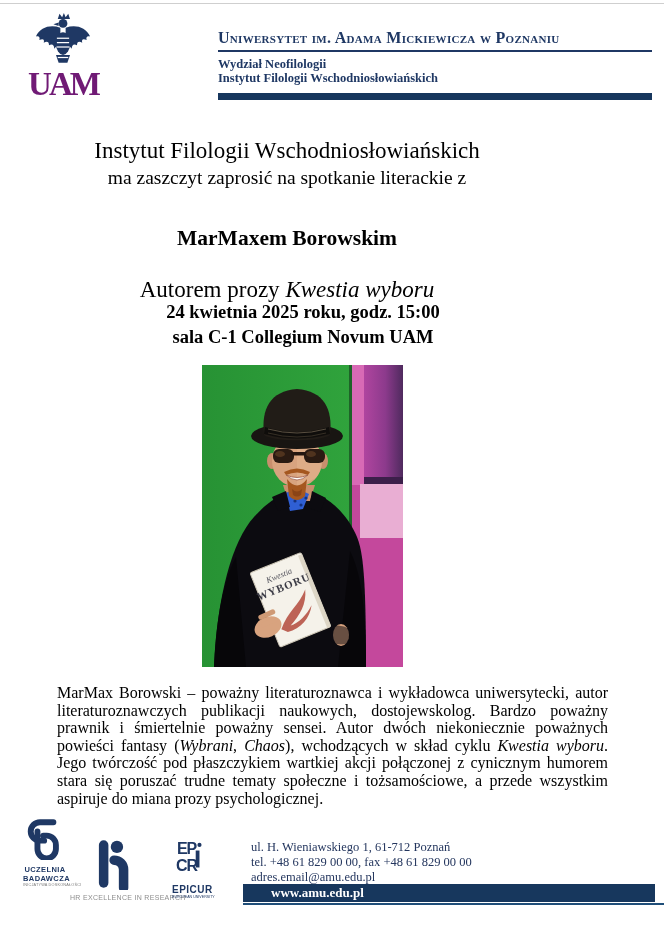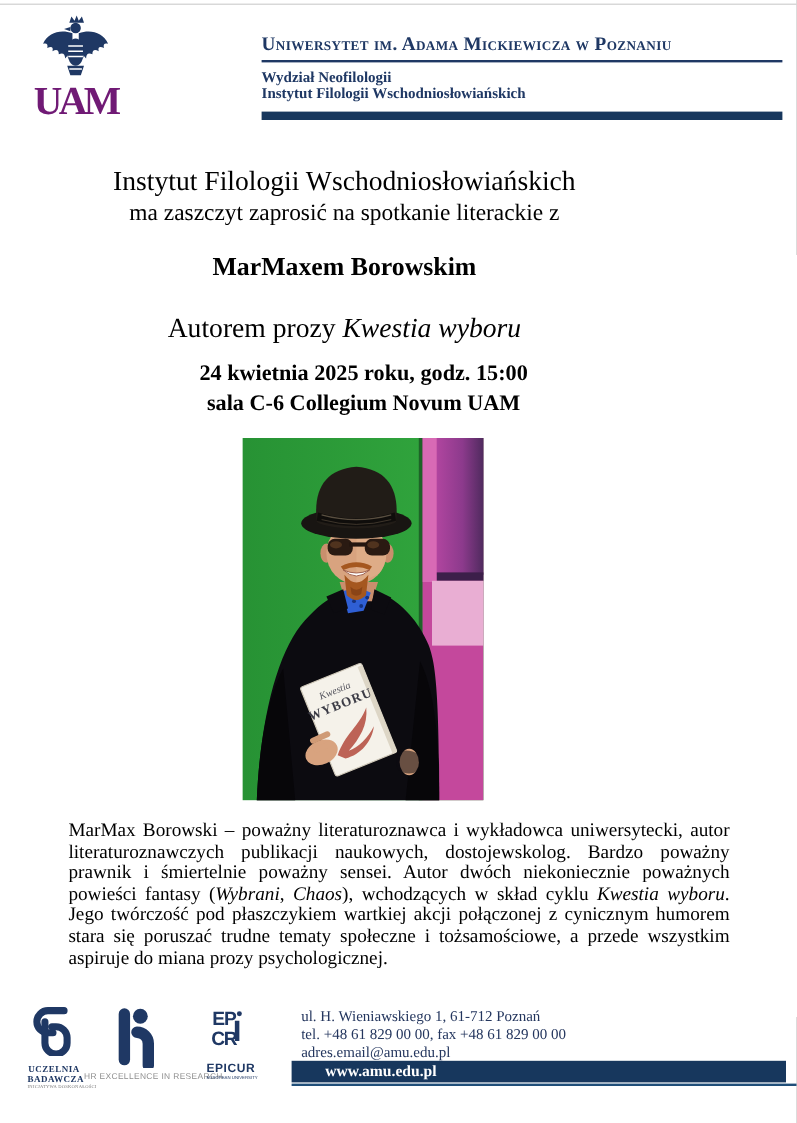--- a/index.html
+++ b/index.html
@@ -23,42 +23,42 @@
     letter-spacing:.3px; color:#1f3864; white-space:nowrap;
   }
   .thin-rule  { margin-top:3px; height:2px; background:#1f3864; }
   .dept { margin-top:5px; font-weight:700; font-size:12.5px; line-height:14px; }
   .thick-rule { margin-top:8px; height:7px; background:#17375d; }
 
   
   .head-block { left:0; top:138px; width:574px; text-align:center; }
   .line-institute { font-size:23px; font-weight:400; }
   .line-invite    { font-size:19.5px; margin-top:3px; }
-  .line-guest     { font-size:21.5px; font-weight:700; margin-top:21px; }
+  .line-guest     { font-size:21.5px; font-weight:700; margin-top:37px; }
   .line-series    { font-size:23px; margin-top:26px; }
   .line-series i  { font-style:italic; }
   .date-block { left:0; top:302px; width:606px; text-align:center; font-weight:700; }
   .line-date  { font-size:18.5px; }
   .line-venue { font-size:18.5px; margin-top:4px; }
 
   
   .photo { left:202px; top:365px; width:201px; height:302px; }
   .photo svg { display:block; }
 
   
   .bio {
     left:57px; top:684px; width:551px;
     font-size:16px; line-height:17.6px; text-align:justify;
     font-family:"Liberation Serif","DejaVu Serif",serif;
   }
   .bio i { font-style:italic; }
 
   
   .footer-sans { font-family:"Liberation Sans","DejaVu Sans",sans-serif; }
-  .logo-ub { left:23px; top:838px; width:44px; text-align:center;font-family:Liberation Serif, serif; }
+  .logo-ub { left:23px; top:818px; width:44px; text-align:center; }
   .logo-ub .t1 { margin-top:2px; font-weight:700; font-size:7.5px; line-height:8.5px;
                  color:#1f3864; letter-spacing:.4px; }
   .logo-ub .t2 { font-size:3.8px; color:#7b7b7b; letter-spacing:.2px; white-space:nowrap; }
   .logo-hr { left:96px; top:838px; width:40px; text-align:center; }
   .cap-hr  { left:70px; top:894px; width:82px; font-size:7px; color:#8e8e8e;
              letter-spacing:.3px; white-space:nowrap; }
   .logo-ep { left:172px; top:839px; width:38px; text-align:center; }
   .logo-ep .t1 { margin-top:1px; font-weight:700; font-size:10px; color:#1f3864;
                  letter-spacing:.5px; }
   .logo-ep .t2 { font-size:3.6px; color:#1f3864; white-space:nowrap; }
@@ -110,21 +110,21 @@
 
   <div class="abs head-block">
     <div class="line-institute">Instytut Filologii Wschodniosłowiańskich</div>
     <div class="line-invite">ma zaszczyt zaprosić na spotkanie literackie z</div>
     <div class="line-guest">MarMaxem Borowskim</div>
     <div class="line-series"><span>Autorem prozy </span><i>Kwestia wyboru</i></div>
   </div>
 
   <div class="abs date-block">
     <div class="line-date">24 kwietnia 2025 roku, godz. 15:00</div>
-    <div class="line-venue">sala C-6 Collegium Novum UAM</div>
+    <div class="line-venue">sala C-1 Collegium Novum UAM</div>
   </div>
 
   <div class="abs photo">
     <svg width="201" height="302" viewBox="0 0 201 302">
       <defs>
         <linearGradient id="purpGrad" x1="0" y1="0" x2="1" y2="0">
           <stop offset="0" stop-color="#b0459f"></stop>
           <stop offset="0.55" stop-color="#8c3a8c"></stop>
           <stop offset="1" stop-color="#4f2a5e"></stop>
         </linearGradient>

